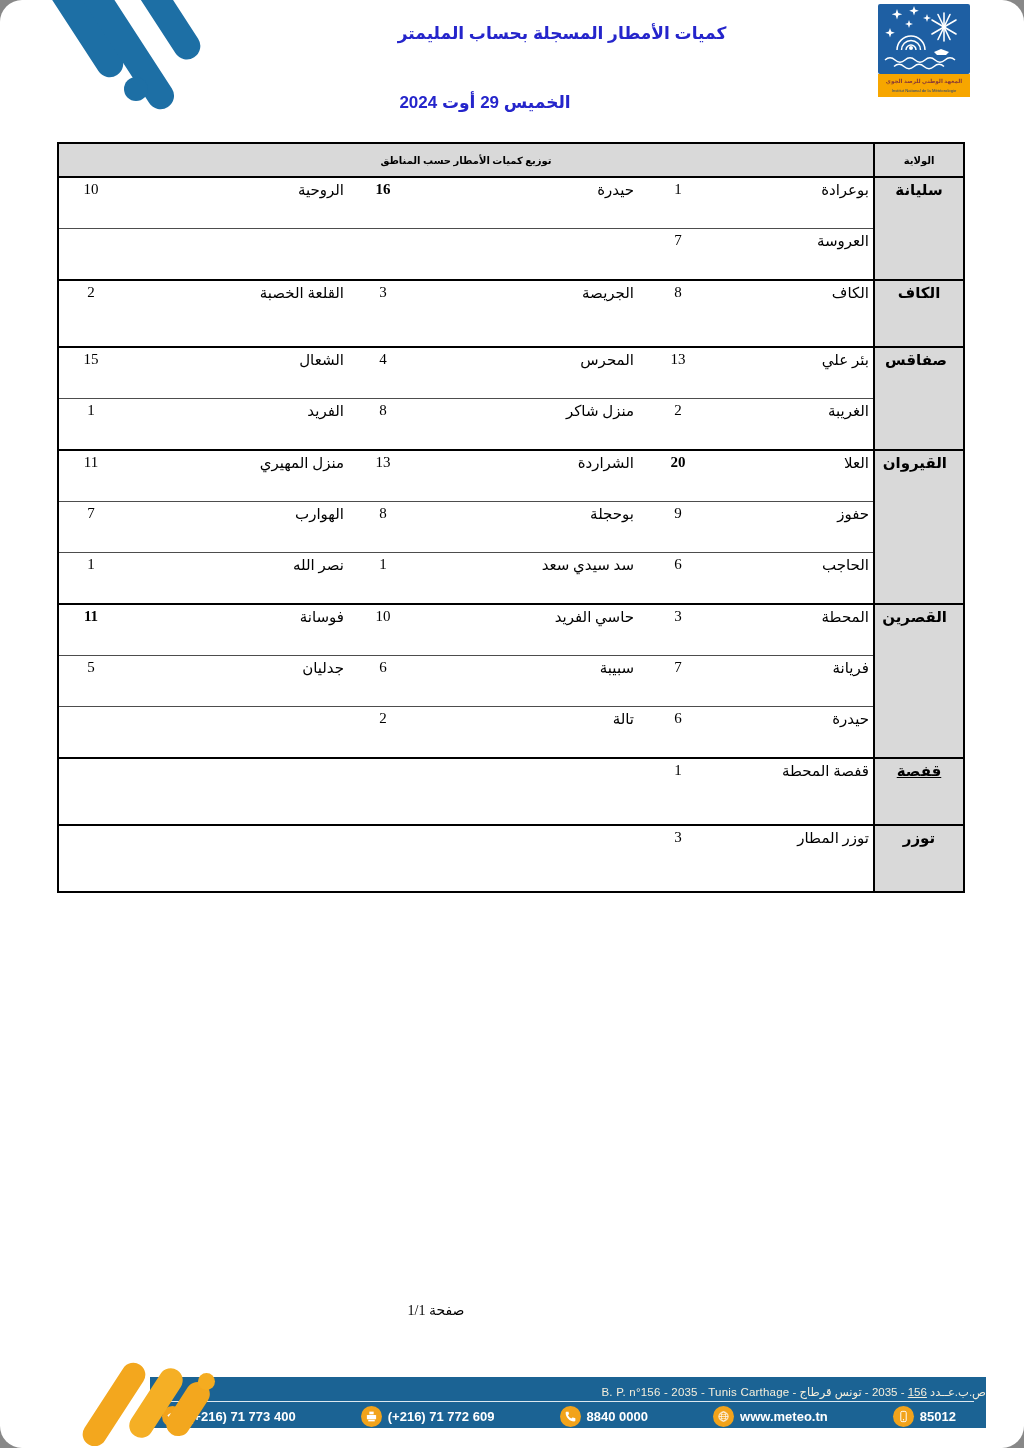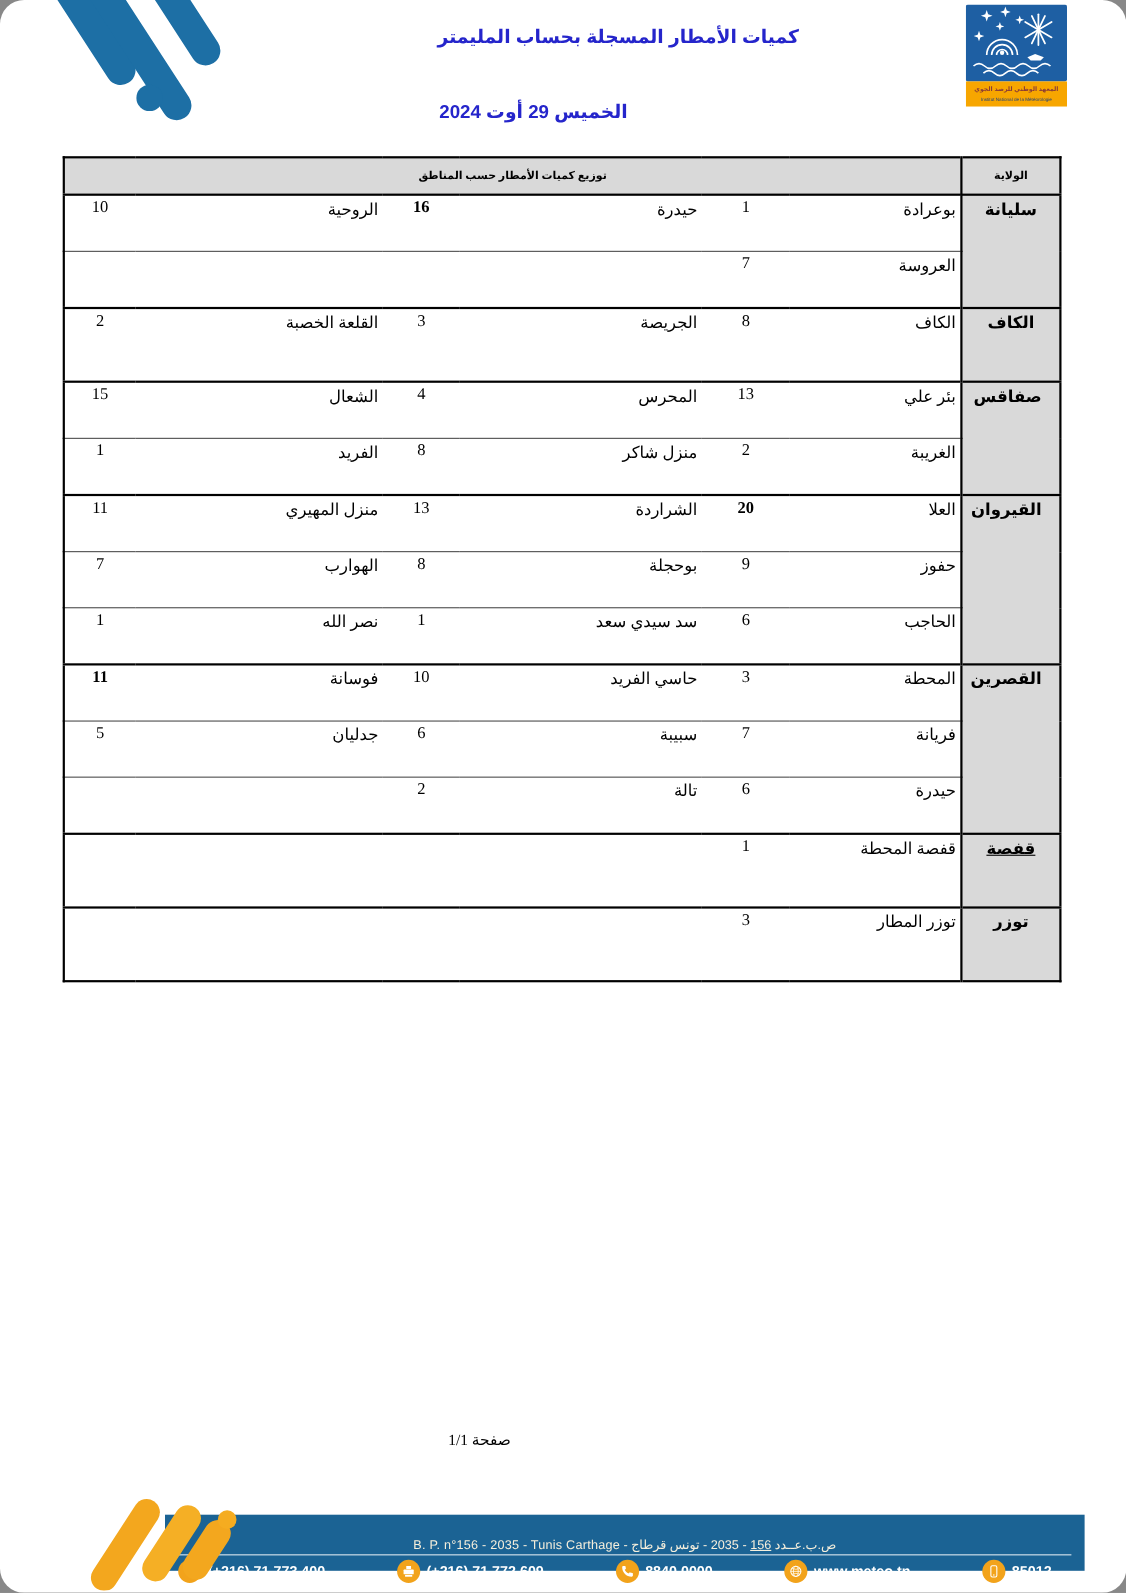--- a/index.html
+++ b/index.html
@@ -59,21 +59,21 @@
     background:var(--table-gray);border-left:2px solid #000;text-align:center;
     vertical-align:middle;font-weight:bold;padding:16px;
   }
   td.gov.ul{text-decoration:underline;}
   tbody.grp tr:not(:last-child) td:not(.gov){border-bottom:1px solid #4d4d4d;}
   
   .page-num{position:absolute;top:1302px;left:0;width:872px;text-align:center;direction:rtl;font-size:14px;}
   
   .footer-bar{position:absolute;left:150px;top:1377px;width:836px;height:51px;background:var(--bar-blue);}
   .addr{
-    text-align:center;direction:rtl;padding-top:20px;font-size:11.5px;color:#F6EFDC;
+    direction:rtl;padding-top:8px;font-size:11.5px;color:#F6EFDC;
     font-family:"Liberation Sans","DejaVu Sans",sans-serif;letter-spacing:.2px;
   }
   .addr .uln{text-decoration:underline;}
   .bar-sep{height:1px;background:rgba(255,255,255,.85);margin:2px 12px 0 8px;}
   .contacts{display:flex;justify-content:space-between;align-items:center;padding:4px 30px 0 12px;direction:ltr;}
   .contact{display:flex;align-items:center;gap:6px;color:#fff;
     font-family:"Liberation Sans","DejaVu Sans",sans-serif;font-weight:bold;font-size:13px;}
   .cicon{width:21px;height:21px;border-radius:50%;background:var(--orange);
     display:flex;align-items:center;justify-content:center;flex:0 0 auto;}
   .cicon svg{width:13px;height:13px;display:block;}

